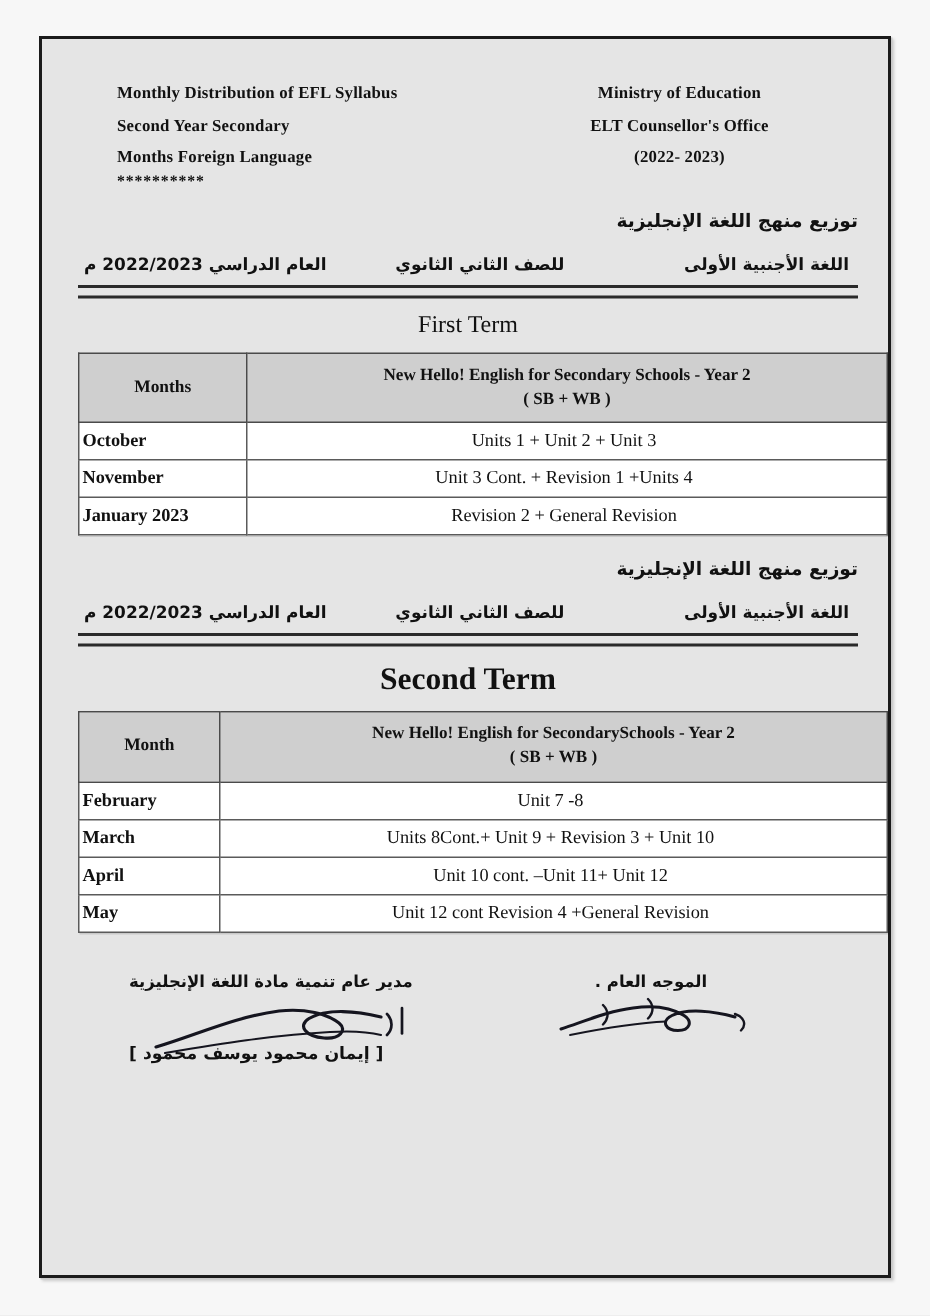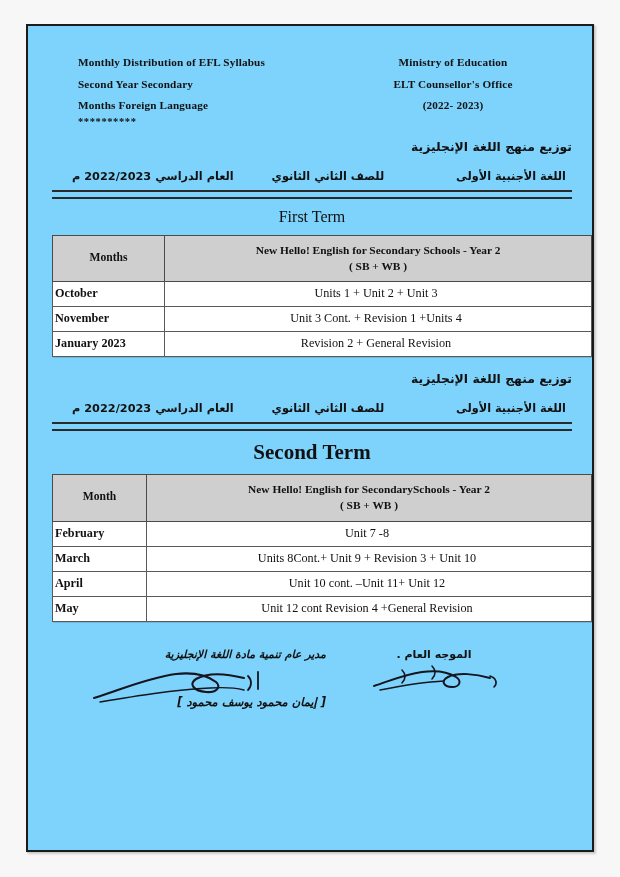--- a/index.html
+++ b/index.html
@@ -16,21 +16,21 @@
     overflow: hidden;
   }
 
   
   .page-frame {
     position: absolute;
     left: 26px;
     top: 24px;
     width: 568px;
     height: 828px;
-    background: #7dd3fc;
+    background: #e5e5e5;
     border: 2px solid #1b1b1b;
     box-sizing: border-box;
     box-shadow: 1px 1px 0 #c9c9c9, 2px 2px 2px rgba(0,0,0,0.18);
   }
   .page-inner {
     position: absolute;
     left: 0; top: 0; right: 0; bottom: 0;
     padding: 26px 20px 10px 24px;
     box-sizing: border-box;
   }
@@ -77,21 +77,21 @@
   }
   .ar-subrow {
     display: flex;
     flex-direction: row;
     justify-content: space-between;
     align-items: baseline;
     font-size: 11.3px;
     margin-top: 16px;
     padding: 0 6px 0 4px;
   }
-  .ar-subrow > span { white-space: nowrap; margin-left: 16px; }
+  .ar-subrow > span { white-space: nowrap; }
   .ar-sub-mid { margin-right: 34px; }
 
   .double-rule {
     margin-top: 7px;
     height: 5px;
     border-top: 2px solid #2a2a2a;
     border-bottom: 2px solid #2a2a2a;
   }
 
   
@@ -148,25 +148,24 @@
   .tbl-2 col.c1 { width: 94px; }
 
   
   .sig-block {
     position: relative;
     margin-top: 26px;
     height: 110px;
   }
   .sig-left {
     position: absolute;
-    left: 24px;
+    left: 34px;
     top: 0;
     width: 250px;
-    text-align: right;
-    font-style: italic;
+    text-align: left;
   }
   .sig-right {
     position: absolute;
     right: 48px;
     top: 0;
     width: 180px;
     text-align: center;
   }
   .sig-label {
     direction: rtl;

